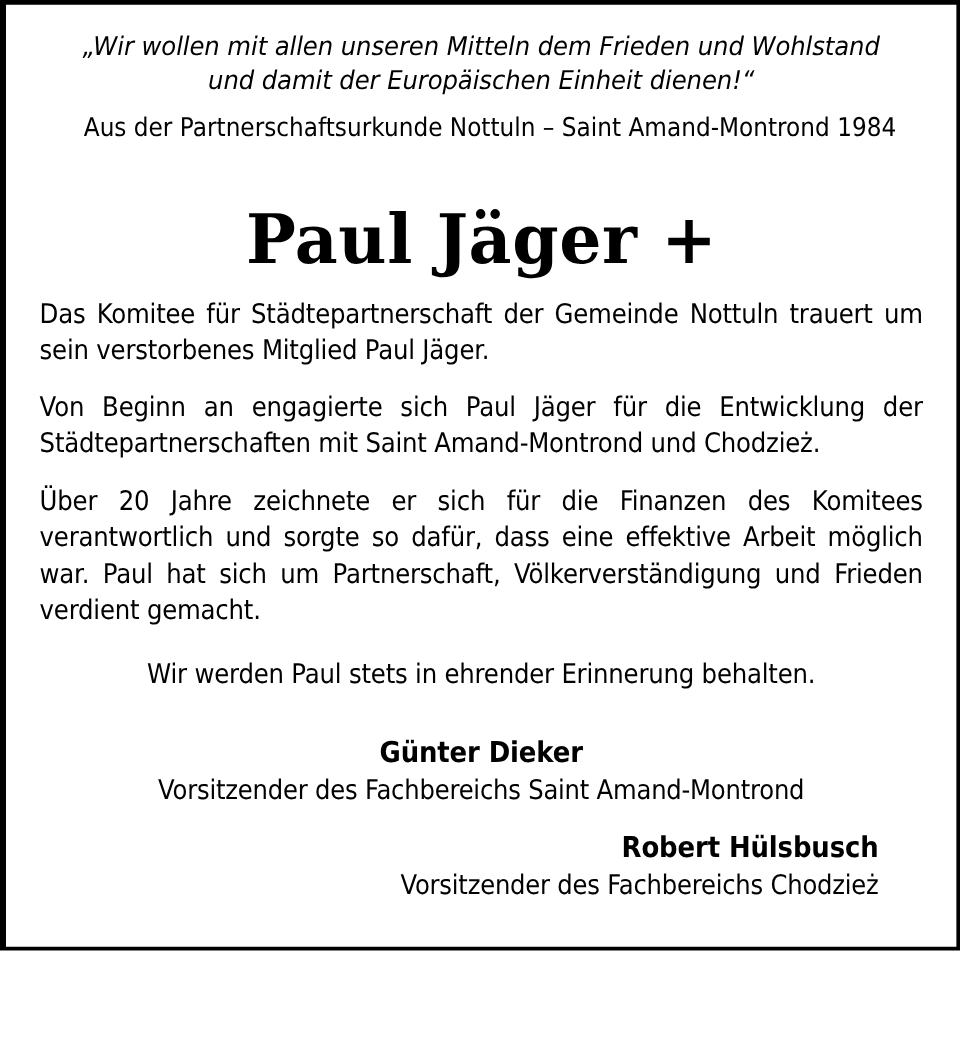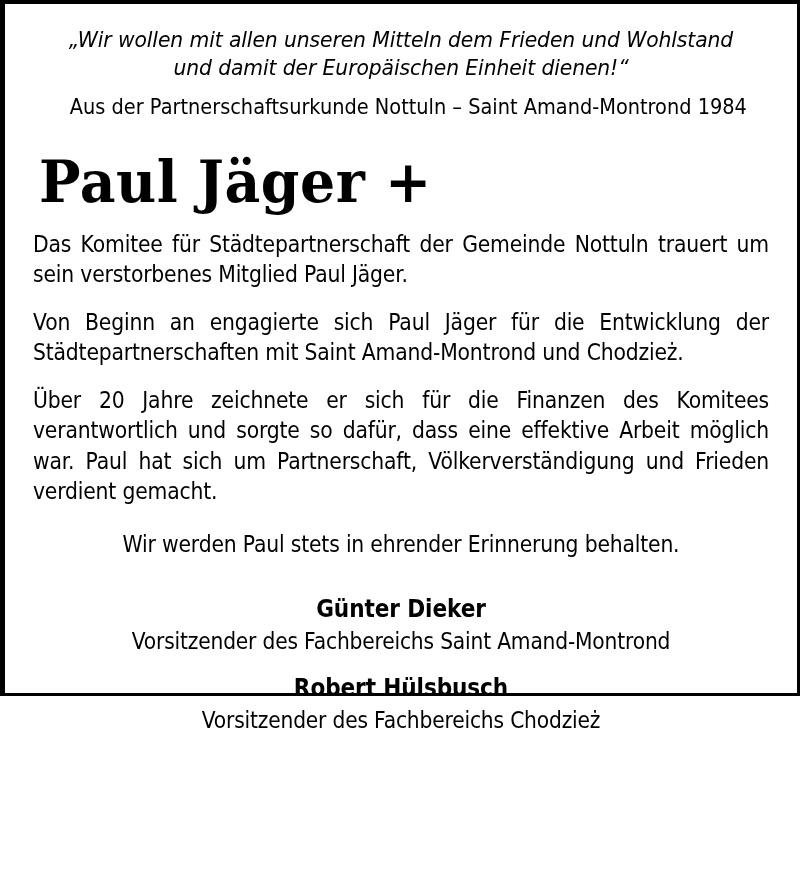--- a/index.html
+++ b/index.html
@@ -12,21 +12,21 @@
     height: 880px;
     overflow: hidden;
     font-family: "Liberation Sans", sans-serif;
     color: #000000;
   }
 
   
   .notice {
     box-sizing: border-box;
     width: 800px;
-    height: 696px;
+    height: 792px;
     background: #ffffff;
     border-top: 4px solid #000000;
     border-left: 5px solid #000000;
     border-right: 3px solid #000000;
     border-bottom: 3px solid #000000;
     position: relative;
   }
 
   .inner {
     box-sizing: border-box;
@@ -57,21 +57,22 @@
     line-height: 1.30;
     text-align: center;
     margin-top: 11px;
     white-space: nowrap;
     transform: scaleX(0.90);
     transform-origin: center top;
   }
 
   
   .name-block {
-    margin-top: 31px;
+    text-align: center;
+    margin-top: 49px;
     margin-bottom: 6px;
   }
   .name {
     font-family: "DejaVu Serif", serif;
     font-weight: bold;
     font-size: 57px;
     line-height: 1.05;
     letter-spacing: 0.5px;
     white-space: nowrap;
     display: inline-block;
@@ -113,21 +114,21 @@
 
   
   .signatures {
     margin-top: 36px;
     text-align: center;
   }
   .sig {
     margin-bottom: 18px;
     margin-top: 12px;
   }
-  .sig:last-child { margin-bottom: 0; }
+  .sig:last-child { margin-bottom: 0; text-align: right; }
 
   .sig-name {
     font-family: "DejaVu Sans", sans-serif;
     font-weight: bold;
     font-size: 24px;
     line-height: 1.22;
     white-space: nowrap;
     display: block;
     transform: scaleX(0.90);
     letter-spacing: -0.1px;

